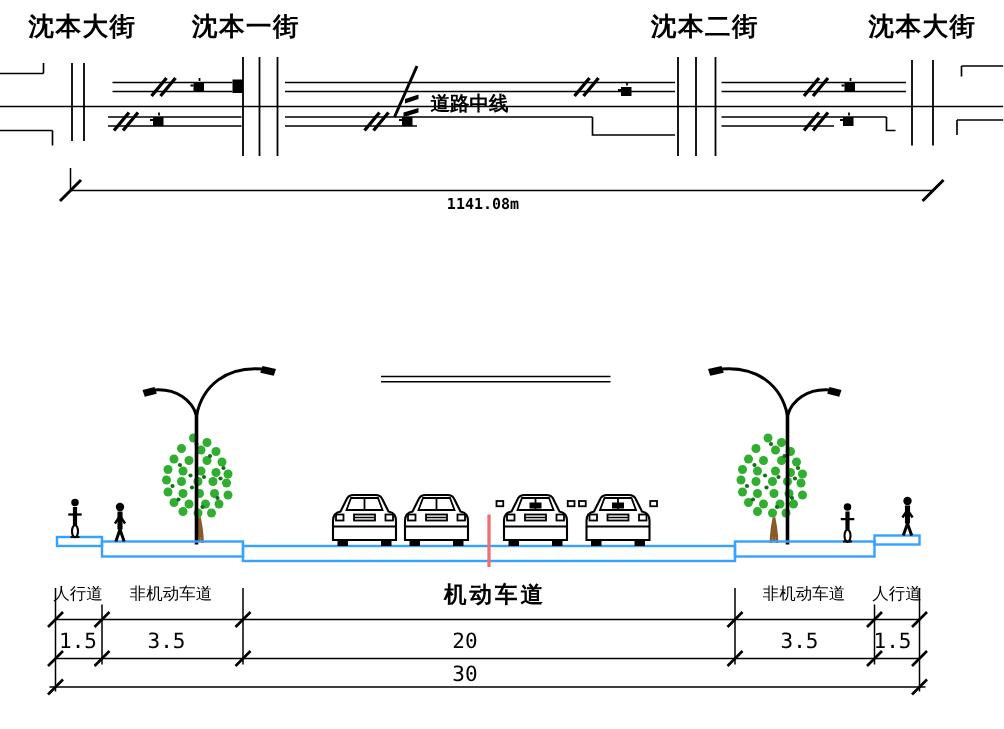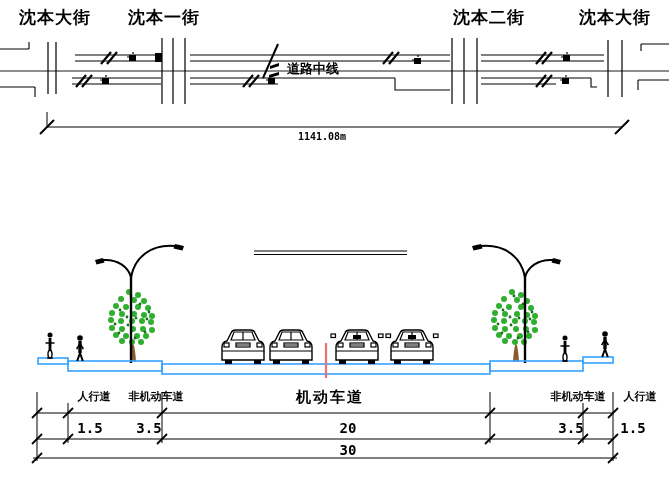--- a/index.html
+++ b/index.html
@@ -5,23 +5,23 @@
   html,body{margin:0;padding:0;background:#fff;}
   #canvas{position:relative;width:669px;height:486px;background:#ffffff;overflow:hidden;
           font-family:"Liberation Sans",sans-serif;color:#000;}
   svg{position:absolute;left:0;top:0;}
   .t{position:absolute;transform:translateX(-50%);white-space:nowrap;color:#000;line-height:1;}
   .street{font-size:17px;font-weight:bold;letter-spacing:1px;}
   .cl-label{font-size:13px;font-weight:bold;transform:none;}
   .roadname{font-size:20px;font-weight:bold;letter-spacing:2px;}
   .dimtext{font-size:10px;font-weight:bold;font-family:"DejaVu Sans Mono","Liberation Mono",monospace;}
   .sec-title{font-size:19px;font-weight:500;letter-spacing:3px;}
-  .lane-name{font-size:11px;font-weight:bold;margin-left:42px;}
+  .lane-name{font-size:11px;font-weight:normal;}
   .lane-name-big{font-size:15px;font-weight:bold;letter-spacing:2px;margin-left:12px;}
-  .lane-num{font-size:14px;font-weight:bold;font-family:"DejaVu Sans Mono","Liberation Mono",monospace;margin-left:38px;}
+  .lane-num{font-size:14px;font-weight:normal;font-family:"DejaVu Sans Mono","Liberation Mono",monospace;}
   .ink{stroke:#000;fill:none;}
   .curb{stroke:var(--curb_blue,#35a2ff);fill:none;stroke-width:1.6;}
   .redline{stroke:var(--centerline_red,#f07070);stroke-width:2.2;}
 </style>
 </head>
 <body>
 
 <div id="canvas">
 
   <svg width="669" height="486" viewBox="0 0 669 486">
@@ -242,21 +242,21 @@
           <use href="#tick" x="583" y="439"></use>
           <use href="#tick" x="613" y="439"></use>
         <use href="#tick" x="37" y="458"></use>
           <use href="#tick" x="613" y="458"></use>
       </g>
     </g>
   </svg>
 
   <div class="t street" style="left:55px;top:9px">沈本大街</div>
   <div class="t street" style="left:164px;top:9px">沈本一街</div>
-  <div class="t street" style="left:489px;top:9px">沈本二街</div>
+  <div class="t street" style="left:470px;top:9px">沈本二街</div>
   <div class="t street" style="left:615px;top:9px">沈本大街</div>
 
   <div class="t cl-label" style="left:287px;top:62px">道路中线</div>
   <div class="t dimtext" style="left:322px;top:132px">1141.08m</div>
 
 
   <div class="t lane-name" style="left:52px;top:391px">人行道</div>
   <div class="t lane-name" style="left:114px;top:391px">非机动车道</div>
   <div class="t lane-name-big" style="left:318px;top:389px">机动车道</div>
   <div class="t lane-name" style="left:536px;top:391px">非机动车道</div>

